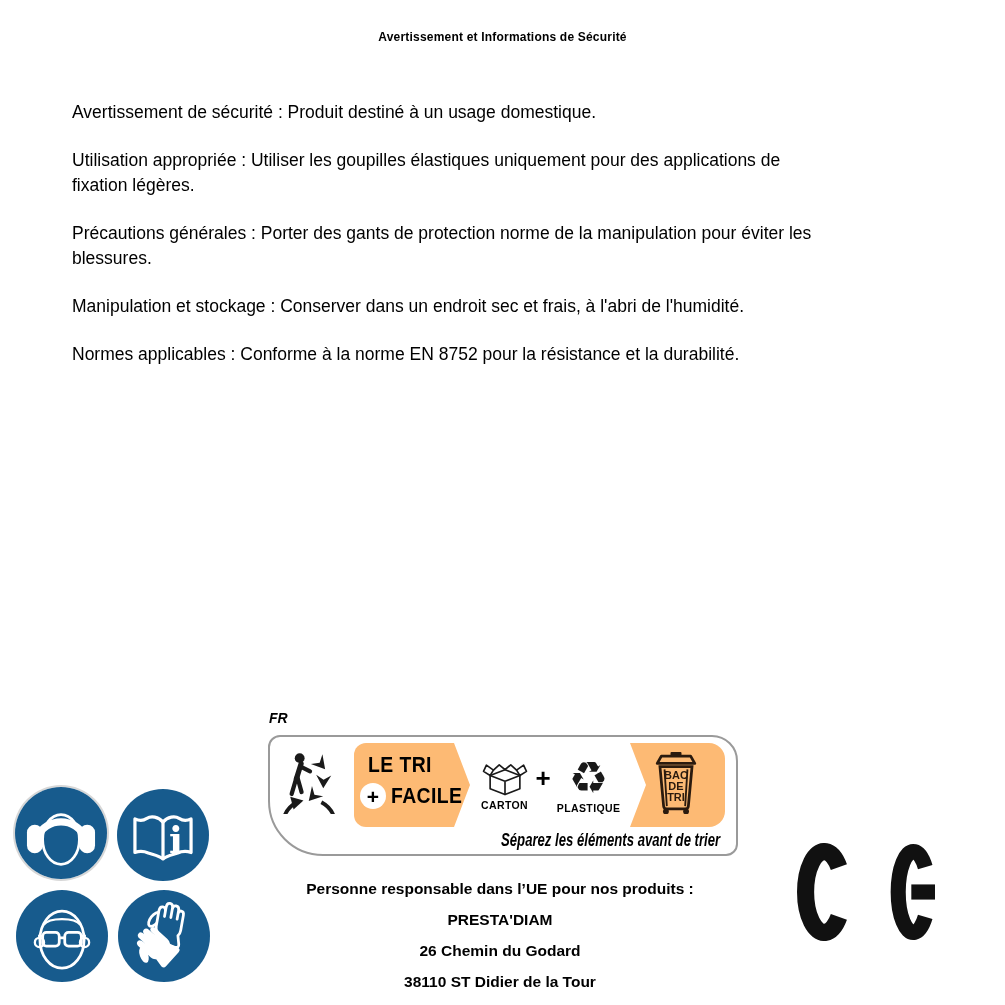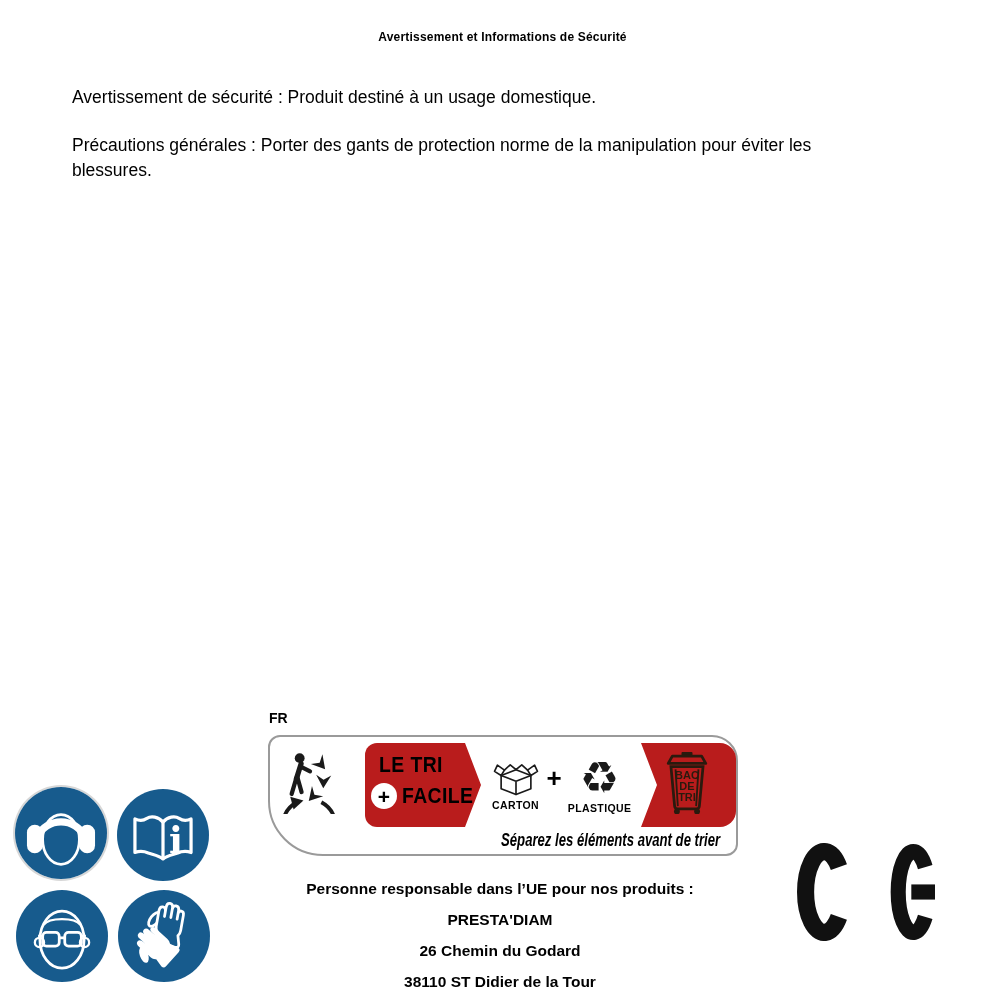--- a/index.html
+++ b/index.html
@@ -2,34 +2,34 @@
 <html><head>
 <meta charset="utf-8">
 <style>
   html,body{margin:0;padding:0;background:#fff;}
   #page{position:relative;width:1005px;height:1005px;background:#fff;overflow:hidden;
         font-family:"Liberation Sans","DejaVu Sans",sans-serif;color:#000;}
 
   .title{position:absolute;top:30px;left:0;width:1005px;text-align:center;
          font-size:12px;font-weight:bold;letter-spacing:.2px;}
 
-  .bodytext{position:absolute;left:72px;top:85px;width:884px;}
+  .bodytext{position:absolute;left:72px;top:100px;width:884px;}
   .bodytext p{margin:0 0 23px 0;font-size:17.5px;line-height:25px;white-space:pre-line;}
 
   
   .picto{position:absolute;width:92px;height:92px;}
   .picto svg{display:block;width:100%;height:100%;}
   .ring{border-radius:50%;box-shadow:0 0 0 2px #d7d7d7;}
 
   
-  .fr-tag{position:absolute;left:269px;top:710px;font-size:14px;font-weight:bold;}
+  .fr-tag{position:absolute;left:269px;top:710px;font-size:14px;font-weight:bold;font-style:italic;}
   .tri-box{position:absolute;left:268px;top:735px;width:470px;height:121px;background:#fff;
            border:2px solid #9a9a9a;border-radius:12px 26px 12px 55px;box-sizing:border-box;}
   .triman{position:absolute;left:8px;top:7px;width:66px;height:70px;}
-  .yellow{position:absolute;left:95px;top:6px;width:371px;height:84px;background:#b91c1c;
+  .yellow{position:absolute;left:84px;top:6px;width:371px;height:84px;background:#fdba74;
           border-radius:12px 16px 16px 12px;}
   .letri{position:absolute;left:14px;top:9px;font-size:22px;font-weight:900;letter-spacing:.5px;
          transform:scaleX(.88);transform-origin:left top;white-space:nowrap;}
   .facile-row{position:absolute;left:6px;top:40px;display:flex;align-items:center;}
   .plus-circle{width:26px;height:26px;border-radius:50%;background:#fff;display:flex;
                align-items:center;justify-content:center;font-size:21px;font-weight:900;line-height:1;}
   .facile{font-size:22px;font-weight:900;letter-spacing:.5px;margin-left:5px;
           transform:scaleX(.88);transform-origin:left center;white-space:nowrap;}
   .whiteband{position:absolute;left:100px;top:0;width:192px;height:84px;background:#fff;
              clip-path:polygon(0 0,calc(100% - 16px) 0,100% 50%,calc(100% - 16px) 100%,0 100%,16px 50%);
@@ -49,22 +49,26 @@
 </style>
 </head>
 <body>
 
 <div id="page">
 
   <div class="title">Avertissement et Informations de Sécurité</div>
 
   <div class="bodytext">
     <p>Avertissement de sécurité : Produit destiné à un usage domestique.</p>
+    <p>Utilisation appropriée : Utiliser les goupilles élastiques uniquement pour des applications de
+fixation légères.</p>
     <p>Précautions générales : Porter des gants de protection norme de la manipulation pour éviter les
 blessures.</p>
+    <p>Manipulation et stockage : Conserver dans un endroit sec et frais, à l'abri de l'humidité.</p>
+    <p>Normes applicables : Conforme à la norme EN 8752 pour la résistance et la durabilité.</p>
   </div>
 
   <div class="picto ring" style="left:15px;top:787px;">
     <svg viewBox="0 0 100 100">
       <circle cx="50" cy="50" r="50" fill="#175B8D"></circle>
       <path d="M24 54 A 29 29 0 0 1 76 54" fill="none" stroke="#fff" stroke-width="8"></path>
       <rect x="13" y="41" width="17" height="31" rx="8.5" fill="#fff"></rect>
       <rect x="70" y="41" width="17" height="31" rx="8.5" fill="#fff"></rect>
       <ellipse cx="50" cy="57" rx="20" ry="27" fill="none" stroke="#fff" stroke-width="3"></ellipse>
     </svg>

